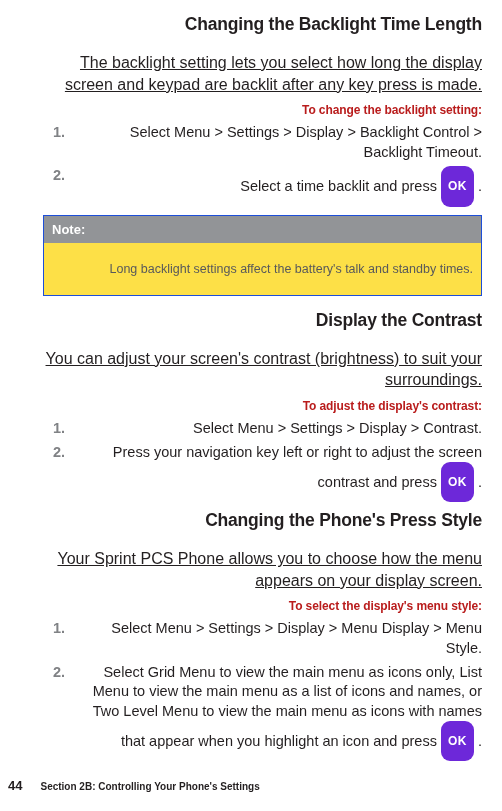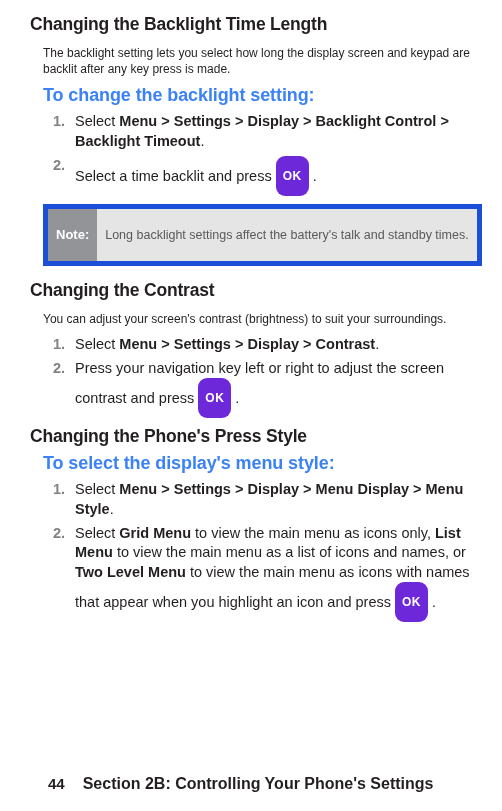--- a/index.html
+++ b/index.html
@@ -1,44 +1,45 @@
 <!DOCTYPE html>
 <html><head>
 <meta charset="utf-8">
 <style>
-  * { box-sizing: border-box; }
+  * { box-sizing: border-box; text-align: right; }
   body {
     margin: 0;
     padding: 0;
     width: 502px;
     height: 811px;
     font-family: "Segoe UI", "Helvetica Neue", Arial, sans-serif;
     color: #231f20;
     background: #fff;
     position: relative;
   }
   .page {
     padding: 14px 20px 0 30px;
   }
   h2 {
     font-size: 17.5px;
     font-weight: 700;
     margin: 0 0 6px 0;
     letter-spacing: -0.2px;
   }
   .body-p {
-    font-size: 12px;
+    font-size: 16px;
     line-height: 1.35;
-    margin: 10px 0 8px 0;
+    margin: 17px 0 8px 0;
     padding-left: 13px;
+    text-decoration: underline;
   }
   .sub-head {
-    font-size: 18px;
+    font-size: 12px;
     font-weight: 700;
-    color: #3b82f6;
+    color: #b91c1c;
     margin: 6px 0 6px 0;
     padding-left: 13px;
     letter-spacing: -0.1px;
   }
   ol {
     margin: 0 0 8px 0;
     padding-left: 45px;
     list-style: none;
     counter-reset: step;
   }
@@ -49,37 +50,38 @@
     position: relative;
     counter-increment: step;
   }
   li::before {
     content: counter(step) ".";
     position: absolute;
     left: -22px;
     font-weight: 700;
     color: #808285;
   }
-  .bold { font-weight: 700; margin-top: 35px; }
+  .bold { font-weight: 400; margin-top: 35px; }
   .ok-pill {
     display: inline-block;
     background: #6d28d9;
     color: #fff;
     font-size: 12px;
     font-weight: 700;
     border-radius: 9px;
     padding: 12px 7px;
     vertical-align: 1px;
     letter-spacing: 0.5px;
   }
   .note-box {
     display: flex;
-    border: 5px solid #1d4ed8;
+    border: 1px solid #1d4ed8;
     margin: 6px 0 14px 13px;
-    background: #e5e5e5;
+    background: #fde047;
+    flex-direction: column;
   }
   .note-label {
     background: #929497;
     color: #fff;
     font-weight: 700;
     font-size: 13px;
     padding: 6px 8px;
     display: flex;
     align-items: center;
   }
@@ -95,22 +97,22 @@
     bottom: 18px;
     left: 0;
     width: 100%;
     padding-left: 8px;
     display: flex;
     align-items: baseline;
     gap: 18px;
     font-size: 14px;
     font-weight: 700;
   }
-  .footer .sect { font-size: 16px; }
-  .page-num { font-size: 15px; margin-left: 40px; }
+  .footer .sect { font-size: 10px; }
+  .page-num { font-size: 13px; }
 </style>
 </head>
 <body>
 
 <div class="page">
 
   <h2>Changing the Backlight Time Length</h2>
   <p class="body-p">The backlight setting lets you select how long the display screen and keypad are backlit after any key press is made.</p>
   <div class="sub-head">To change the backlight setting:</div>
   <ol>
@@ -120,33 +122,35 @@
     </li>
     <li>
       <span>Select a time backlit and press </span><span class="ok-pill">OK</span><span> .</span>
     </li>
   </ol>
   <div class="note-box">
     <div class="note-label">Note:</div>
     <div class="note-text">Long backlight settings affect the battery's talk and standby times.</div>
   </div>
 
-  <h2>Changing the Contrast</h2>
+  <h2>Display the Contrast</h2>
   <p class="body-p">You can adjust your screen's contrast (brightness) to suit your surroundings.</p>
+  <div class="sub-head">To adjust the display's contrast:</div>
   <ol>
     <li>
       <span>Select</span>
       <span class="bold">Menu &gt; Settings &gt; Display &gt; Contrast</span><span>.</span>
     </li>
     <li>
       <span>Press your navigation key left or right to adjust the screen contrast and press </span><span class="ok-pill">OK</span><span> .</span>
     </li>
   </ol>
 
   <h2>Changing the Phone's Press Style</h2>
+  <p class="body-p">Your Sprint PCS Phone allows you to choose how the menu appears on your display screen.</p>
   <div class="sub-head">To select the display's menu style:</div>
   <ol>
     <li>
       <span>Select</span>
       <span class="bold">Menu &gt; Settings &gt; Display &gt; Menu Display &gt; Menu Style</span><span>.</span>
     </li>
     <li>
       <span>Select </span><span class="bold">Grid Menu</span><span> to view the main menu as icons only, </span><span class="bold">List Menu</span><span> to view the main menu as a list of icons and names, or </span><span class="bold">Two Level Menu</span><span> to view the main menu as icons with names that appear when you highlight an icon and press </span><span class="ok-pill">OK</span><span> .</span>
     </li>
   </ol>

